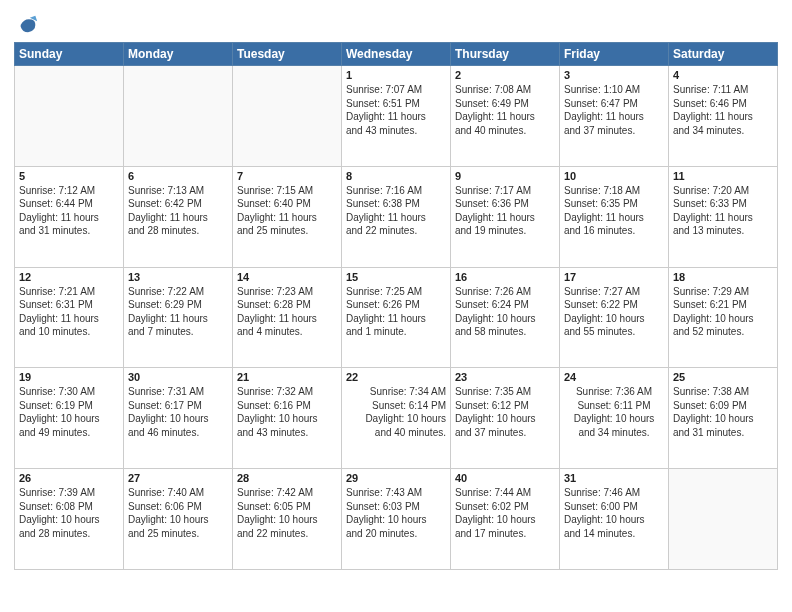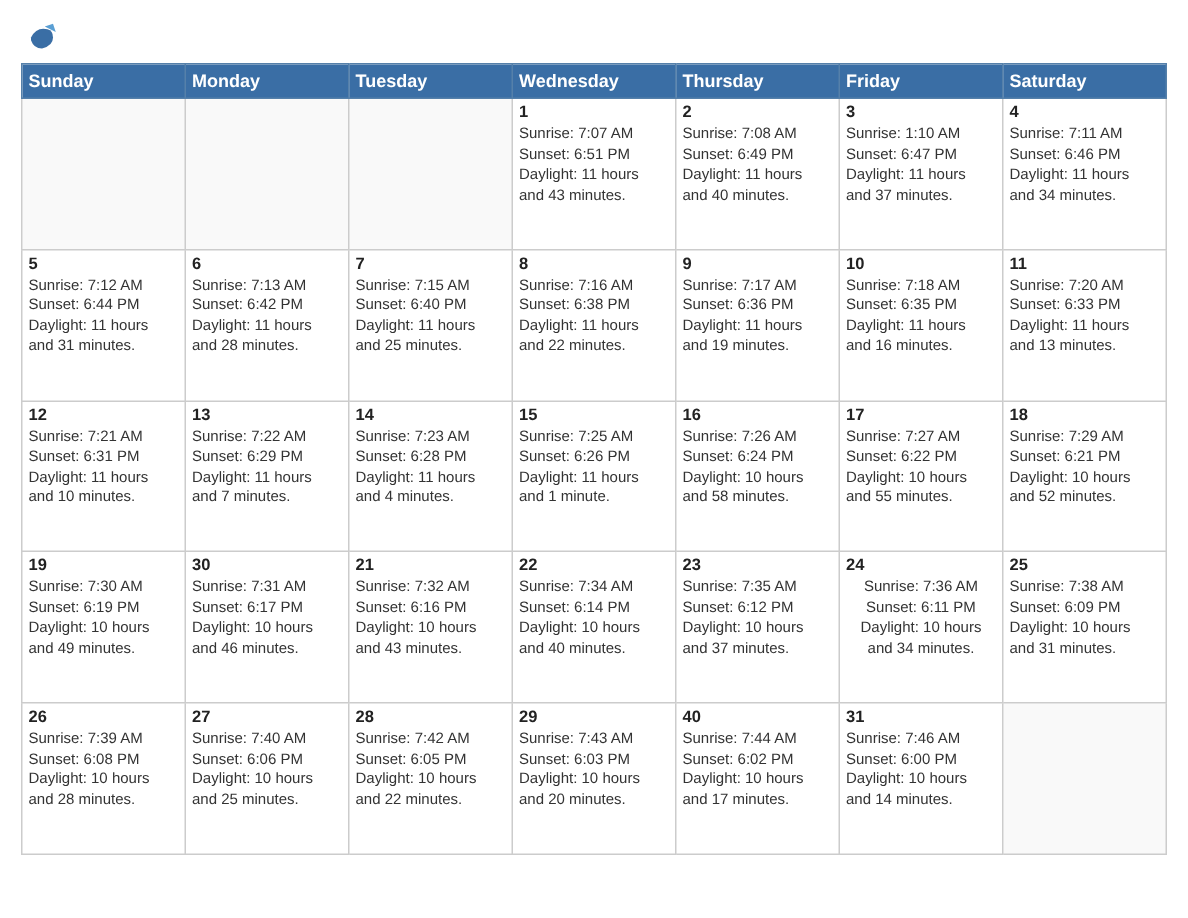--- a/index.html
+++ b/index.html
@@ -287,21 +287,21 @@
           </td>
           <td>
             <span class="day-num">21</span>
             <div class="day-info" style="white-space: pre-line;">Sunrise: 7:32 AM
 Sunset: 6:16 PM
 Daylight: 10 hours
 and 43 minutes.</div>
           </td>
           <td>
             <span class="day-num">22</span>
-            <div class="day-info" style="white-space: pre-line;">Sunrise: 7:34 AM
+            <div class="day-info" style="white-space: pre-line; text-align: right;">Sunrise: 7:34 AM
 Sunset: 6:14 PM
 Daylight: 10 hours
 and 40 minutes.</div>
           </td>
           <td>
             <span class="day-num">23</span>
             <div class="day-info" style="white-space: pre-line;">Sunrise: 7:35 AM
 Sunset: 6:12 PM
 Daylight: 10 hours
 and 37 minutes.</div>

